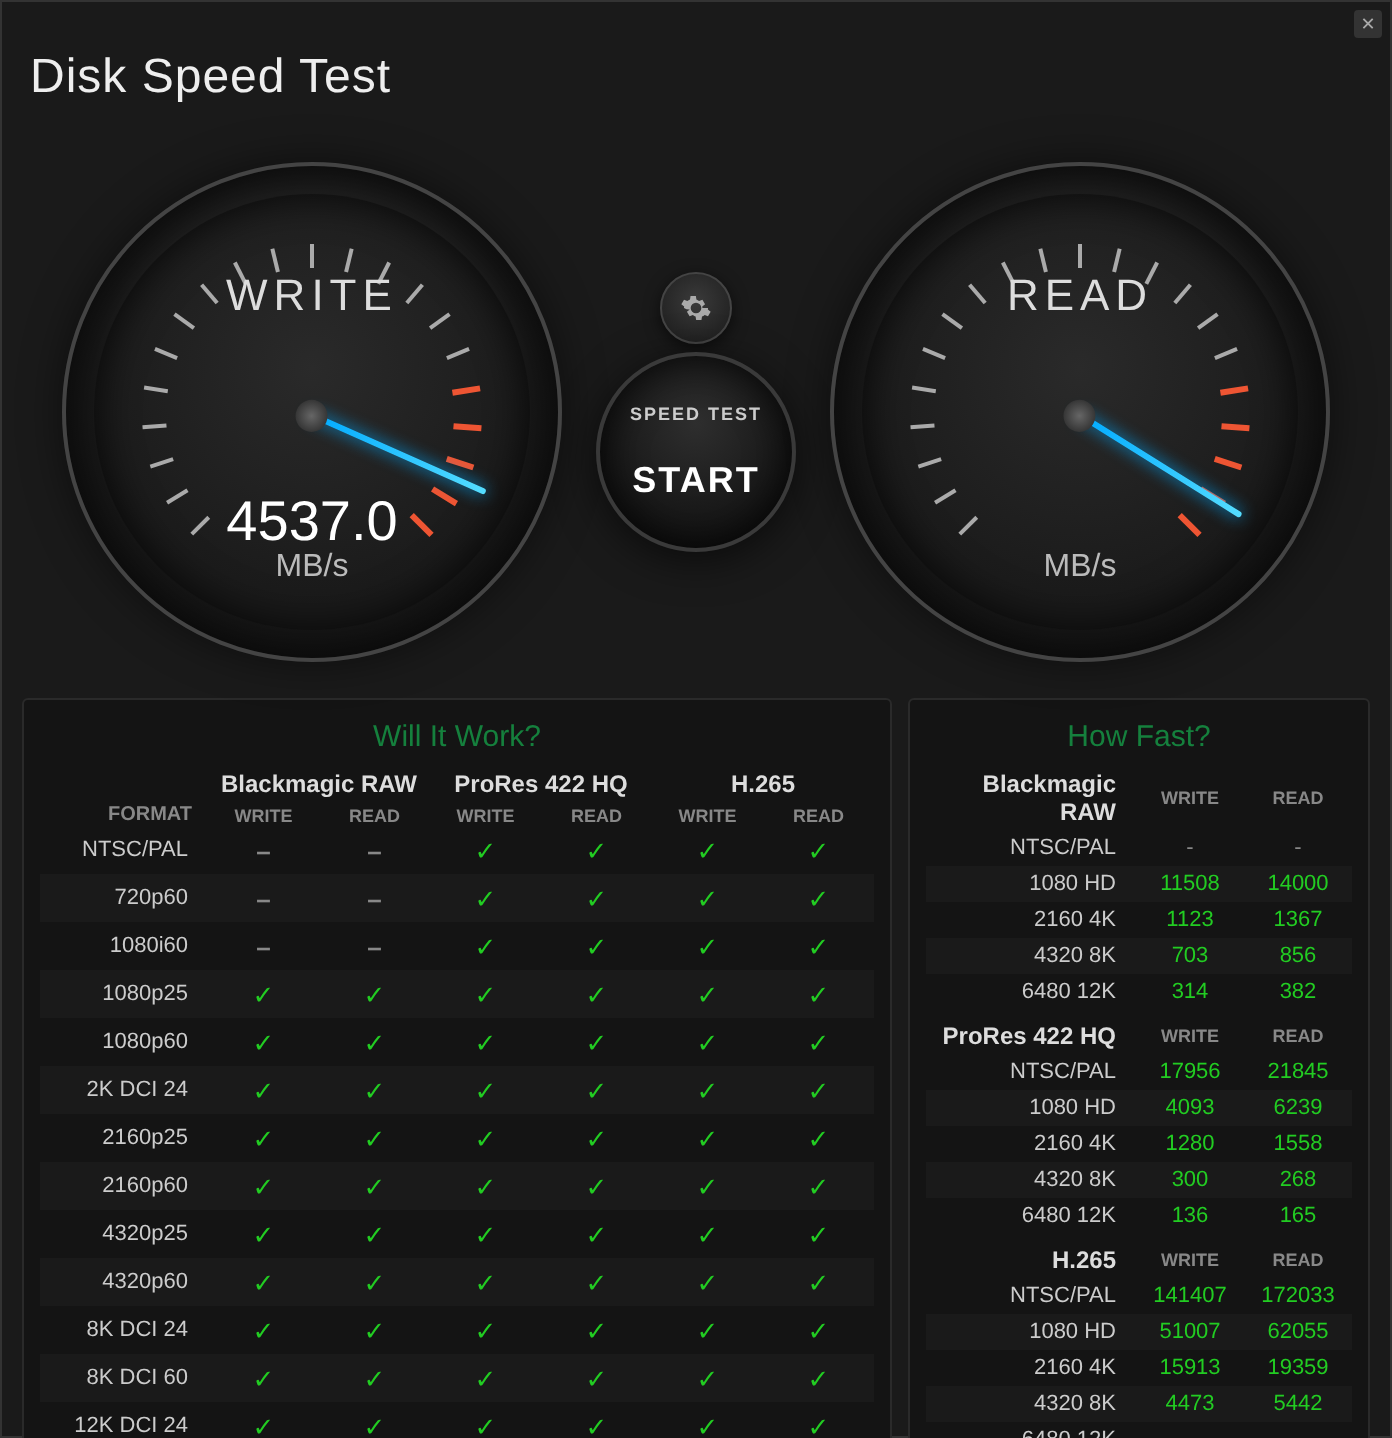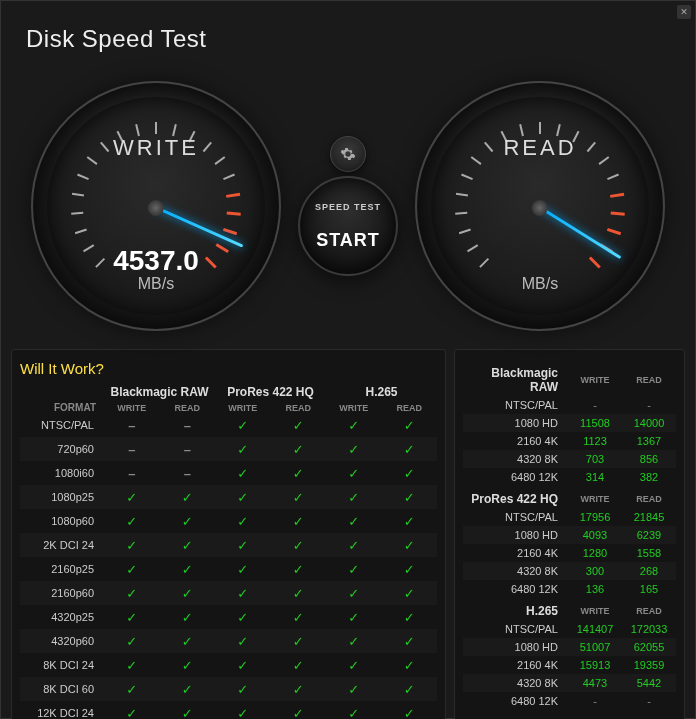--- a/index.html
+++ b/index.html
@@ -1,48 +1,48 @@
 <!DOCTYPE html>
 <html><head>
 <meta charset="utf-8">
 <style>
 *{margin:0;padding:0;box-sizing:border-box}
 body{background:#0a0a0a;font-family:-apple-system,BlinkMacSystemFont,"Segoe UI",Arial,sans-serif;color:#fff;width:696px;height:719px;overflow:hidden}
 .window{width:696px;height:719px;background:#1a1a1a;border:1px solid #333;position:relative}
 .close{position:absolute;top:4px;right:4px;width:14px;height:14px;background:#333;color:#aaa;font-size:9px;display:flex;align-items:center;justify-content:center;cursor:pointer;border-radius:2px}
-.header{padding:24px 25px 8px;display:flex;justify-content:space-between;align-items:center}
+.header{padding:24px 14px 8px;display:flex;justify-content:space-between;align-items:center}
 .title{font-size:24px;font-weight:300;color:#eee;letter-spacing:0.5px}
 .brand{display:flex;align-items:center;gap:8px;font-size:15px;color:#aaa;font-weight:300}
 .brand-dots{display:grid;grid-template-columns:repeat(2,8px);gap:2px}
 .brand-dots span{width:8px;height:8px;border:1.5px solid #d97d2b;border-radius:2px}
 .gauges{display:flex;justify-content:space-between;align-items:center;padding:20px 30px 10px;position:relative}
 .gauge{width:250px;height:250px;position:relative}
 .dial{width:250px;height:250px;border-radius:50%;background:radial-gradient(circle at 50% 45%,#3a3a3a 0%,#2a2a2a 45%,#1a1a1a 60%,#0a0a0a 100%);border:2px solid #444;box-shadow:inset 0 0 30px rgba(0,0,0,0.8),0 0 20px rgba(0,0,0,0.5);position:relative;overflow:hidden}
 .dial::before{content:"";position:absolute;inset:14px;border-radius:50%;background:radial-gradient(circle at 50% 40%,#2a2a2a,#1a1a1a 70%);box-shadow:inset 0 0 20px rgba(0,0,0,0.8)}
 .needle{position:absolute;top:50%;left:50%;width:95px;height:3px;background:linear-gradient(90deg,#0af,#5df);transform-origin:0 50%;box-shadow:0 0 8px #0af;border-radius:2px;z-index:3}
 .needle::after{content:"";position:absolute;left:-8px;top:-6px;width:16px;height:16px;background:radial-gradient(#666,#222);border-radius:50%}
 .ticks{position:absolute;inset:0;z-index:2}
 .tick{position:absolute;top:50%;left:50%;width:85px;height:2px;transform-origin:0 50%}
 .tick::after{content:"";position:absolute;right:0;width:12px;height:2px;background:#aaa}
 .tick.red::after{background:#e53;width:14px;height:3px}
 .gauge-label{position:absolute;top:52px;left:0;right:0;text-align:center;font-size:22px;font-weight:400;letter-spacing:3px;color:#ddd;z-index:2}
 .gauge-value{position:absolute;bottom:36px;left:0;right:0;text-align:center;z-index:2}
-.gauge-value .num{font-size:28px;font-weight:700;color:#fff}
+.gauge-value .num{font-size:28px;font-weight:400;color:#fff}
 .gauge-value .unit{font-size:16px;color:#bbb;margin-top:-2px}
 .center-col{display:flex;flex-direction:column;align-items:center;gap:4px}
 .gear{width:36px;height:36px;border-radius:50%;background:radial-gradient(circle at 50% 40%,#3a3a3a,#1a1a1a);border:1px solid #444;display:flex;align-items:center;justify-content:center;cursor:pointer;box-shadow:0 2px 8px rgba(0,0,0,0.6)}
 .gear svg{width:16px;height:16px;fill:#aaa}
 .start-btn{width:100px;height:100px;border-radius:50%;background:radial-gradient(circle at 50% 35%,#2e2e2e,#0a0a0a);border:2px solid #3a3a3a;display:flex;flex-direction:column;align-items:center;justify-content:center;cursor:pointer;box-shadow:inset 0 0 20px rgba(0,0,0,0.8),0 4px 20px rgba(0,0,0,0.6)}
 .start-btn .s1{font-size:9px;letter-spacing:1px;color:#ccc;font-weight:600}
 .start-btn .s2{font-size:18px;letter-spacing:1px;color:#fff;font-weight:700;margin-top:18px}
 .tables{display:flex;padding:8px 10px 10px;gap:8px}
 .panel{background:#141414;border:1px solid #2a2a2a;border-radius:3px;padding:10px 8px}
 .panel-left{flex:0 0 435px}
 .panel-right{flex:1}
-.panel-title{font-size:15px;color:#fde047;margin-bottom:8px}
+.panel-title{text-align:center;font-size:15px;color:#15803d;margin-bottom:8px}
 .wiw-head{display:flex;align-items:flex-end;font-size:11px;color:#aaa}
 .wiw-head .fmt{width:84px;text-align:right;padding-right:8px;font-size:10px;color:#888;font-weight:700}
 .wiw-head .grp{flex:1;text-align:center}
 .wiw-head .grp-name{font-size:12px;color:#ddd;margin-bottom:4px;font-weight:600}
 .wiw-head .sub{display:flex}
 .wiw-head .sub span{flex:1;font-size:9px;color:#888;font-weight:700}
 .wiw-row{display:flex;align-items:center;height:24px}
 .wiw-row:nth-child(even){background:#1a1a1a}
 .wiw-row .fmt{width:84px;text-align:right;padding-right:10px;font-size:11px;color:#ccc}
 .wiw-row .cells{flex:1;display:flex}
@@ -318,20 +318,21 @@
               <div class="cell"><span class="check">✓</span></div>
               <div class="cell"><span class="check">✓</span></div>
               <div class="cell"><span class="check">✓</span></div>
               <div class="cell"><span class="check">✓</span></div>
             </div>
           </div>
         </div>
     </div>
 
     <div class="panel panel-right">
+      <div class="panel-title">How Fast?</div>
       <div id="hf-body">
           <div class="hf-head">
             <div class="codec">Blackmagic RAW</div>
             <div class="col">WRITE</div>
             <div class="col">READ</div>
           </div>
           <div class="hf-section">
             <div class="hf-row">
               <div class="res">NTSC/PAL</div>
               <div class="val none">-</div>

